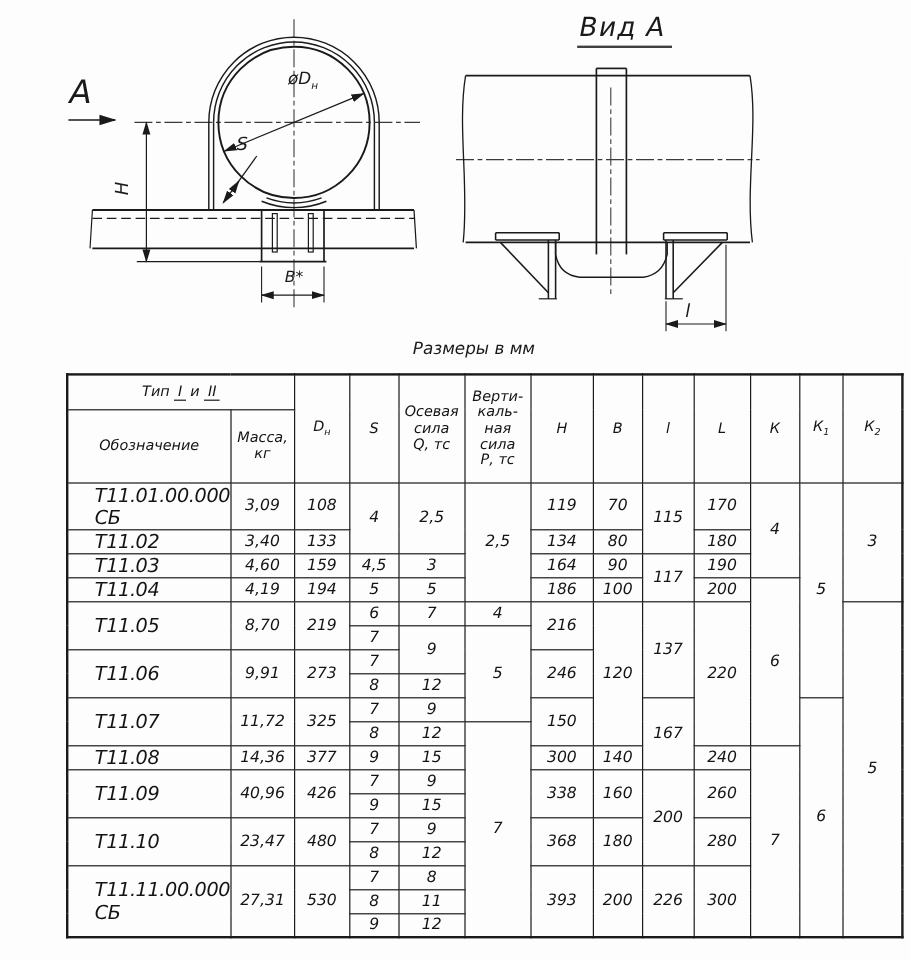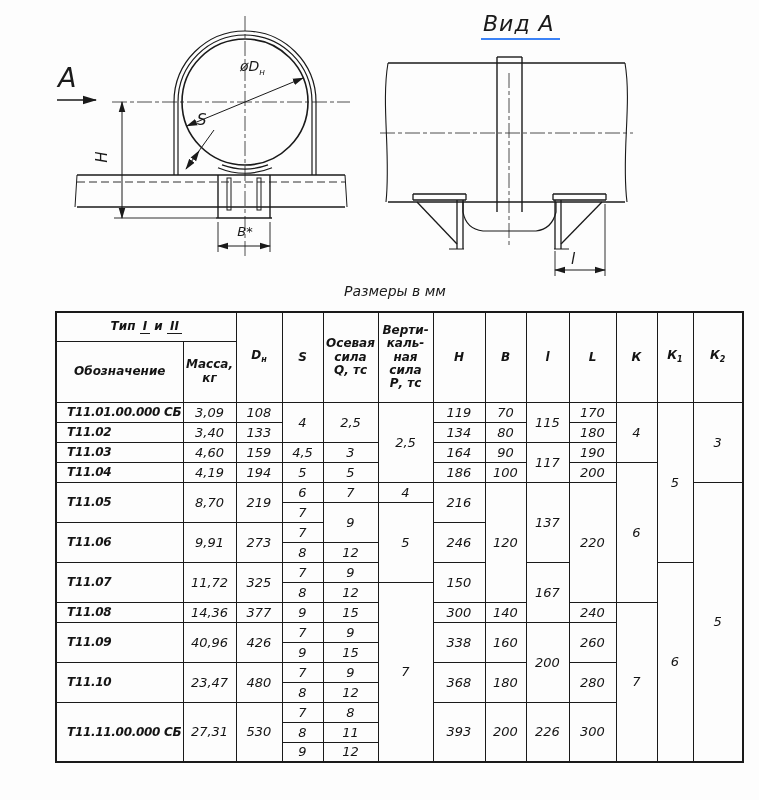--- a/index.html
+++ b/index.html
@@ -7,34 +7,34 @@
         font-family:"DejaVu Sans",sans-serif;color:#1a1a1a;}
   svg{position:absolute;left:0;top:0;}
   .lbl{position:absolute;font-style:italic;color:#1a1a1a;white-space:nowrap;}
   .lbl sub{font-size:.62em;}
   #lbl-view-a{left:58px;top:62px;font-size:27px;}
   #lbl-dia{left:240px;top:58px;font-size:14px;}
   #lbl-s{left:197px;top:111px;font-size:15px;}
   #lbl-h{left:96px;top:148px;font-size:15px;transform:rotate(-90deg);}
   #lbl-b{left:226px;top:224px;width:38px;text-align:center;font-size:13px;}
   #lbl-vida{left:481px;top:11px;font-size:22px;letter-spacing:1px;
-            border-bottom:2px solid #3b82f6;padding:0 5px 2px 2px;}
+            border-bottom:2px solid #404040;padding:0 5px 2px 2px;}
   #lbl-l{left:571px;top:250px;font-size:15px;}
   #lbl-note{left:344px;top:283px;font-size:14px;text-align:right;}
   
   #dimtable{position:absolute;left:55px;top:311px;border-collapse:collapse;table-layout:fixed;
             border:2px solid #1a1a1a;}
   #dimtable th,#dimtable td{border:1.5px solid #1a1a1a;padding:0;margin:0;
             font-style:italic;font-weight:normal;text-align:center;vertical-align:middle;
             font-size:13px;color:#141414;overflow:hidden;}
-  #dimtable th{font-size:12px;line-height:1.1;white-space:pre-line;font-weight:bold;}
+  #dimtable th{font-size:12px;line-height:1.1;white-space:pre-line;}
   #dimtable thead tr.h1{height:29px;}
   #dimtable thead tr.h2{height:61px;}
   #dimtable tbody tr{height:20px;}
-  #dimtable td.d{text-align:left;padding-left:10px;font-size:12px;letter-spacing:-0.3px;font-weight:bold;}
+  #dimtable td.d{text-align:left;padding-left:22px;font-size:16px;letter-spacing:-0.3px;}
   .u{display:inline-block;border-bottom:1.3px solid #1a1a1a;padding:0 3px;line-height:1.05;}
   sub{font-size:8px;}
 </style>
 </head>
 <body>
 
 <div id="page">
 
   <svg width="759" height="305" viewBox="0 0 759 305">
     <defs>

